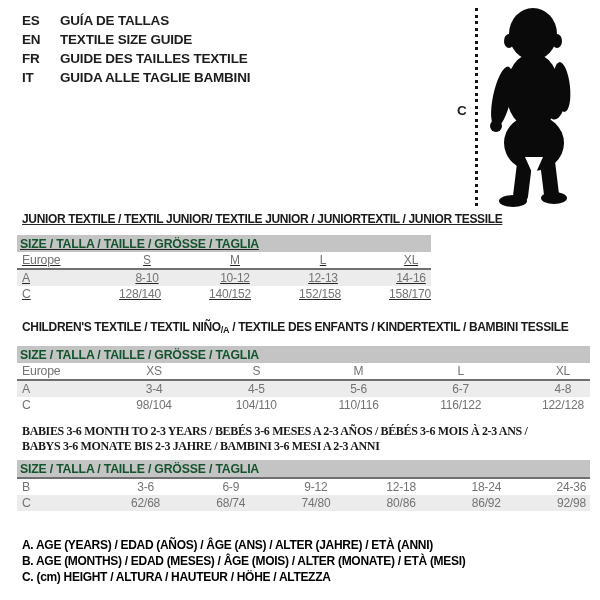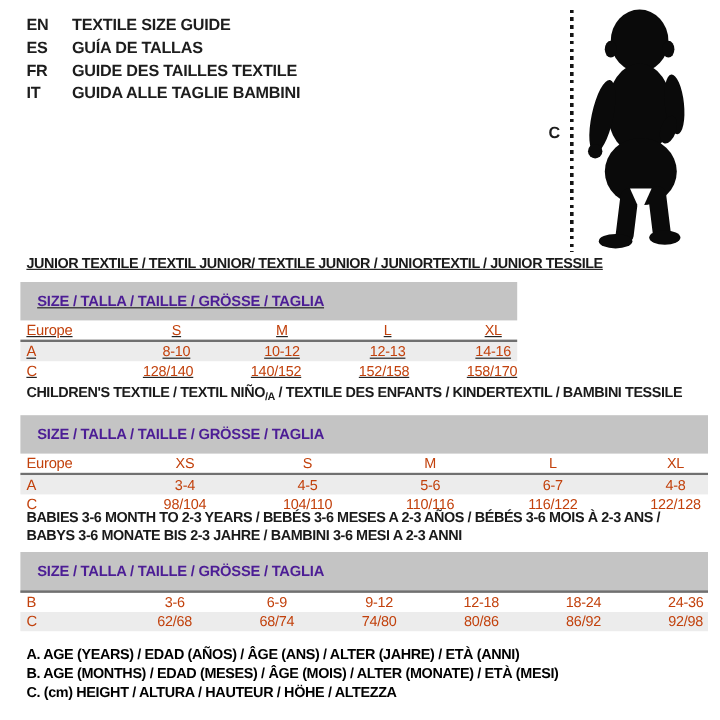--- a/index.html
+++ b/index.html
@@ -46,42 +46,42 @@
   .sec-title {
     font-weight: bold;
     font-size: 12px;
     line-height: 15px;
     letter-spacing: -0.35px;
     color: #1a1a1a;
     white-space: nowrap;
     padding-left: 5px;
   }
   .sec1 .sec-title, .sec2 .sec-title { margin-bottom: 8px; }
-  .sec3 .title-group { margin-bottom: 6px; }
+  .sec3 .title-group { margin-bottom: 6px; font-family: Liberation Serif, serif; }
   .sub-sz { font-size: 9px; vertical-align: -2px; letter-spacing: -0.3px; }
 
   .size-bar {
-    height: 32px;
+    height: 17px;
     background: #c4c4c4;
     display: flex;
     align-items: center;
     font-weight: bold;
     font-size: 12.3px;
     letter-spacing: -0.2px;
-    color: #4c1d95;
-    padding-left: 14px;
+    color: #14532d;
+    padding-left: 3px;
   }
 
   .trow {
     display: flex;
     align-items: center;
     height: 16px;
     font-size: 12px;
     letter-spacing: -0.2px;
-    color: #c2410c;
+    color: #737373;
     gap: 48px;
   }
   .trow.alt { background: #ececec; }
   .trow.sep { border-bottom: 2px solid #707070; }
   .tlabel { width: 62px; padding-left: 5px; box-sizing: border-box; font-size: 12.3px; }
   .tcell { flex: 1; text-align: center; }
 
   
   .legend {
     position: absolute; left: 22px; top: 537px;
@@ -93,26 +93,26 @@
     white-space: nowrap;
   }
 </style>
 </head>
 <body>
 
 <div class="page">
 
   <div class="lang-block">
     <div class="lang-row">
+      <span class="lang-code">ES</span>
+      <span class="lang-label">GUÍA DE TALLAS</span>
+    </div>
+    <div class="lang-row">
       <span class="lang-code">EN</span>
       <span class="lang-label">TEXTILE SIZE GUIDE</span>
-    </div>
-    <div class="lang-row">
-      <span class="lang-code">ES</span>
-      <span class="lang-label">GUÍA DE TALLAS</span>
     </div>
     <div class="lang-row">
       <span class="lang-code">FR</span>
       <span class="lang-label">GUIDE DES TAILLES TEXTILE</span>
     </div>
     <div class="lang-row">
       <span class="lang-code">IT</span>
       <span class="lang-label">GUIDA ALLE TAGLIE BAMBINI</span>
     </div>
   </div>

